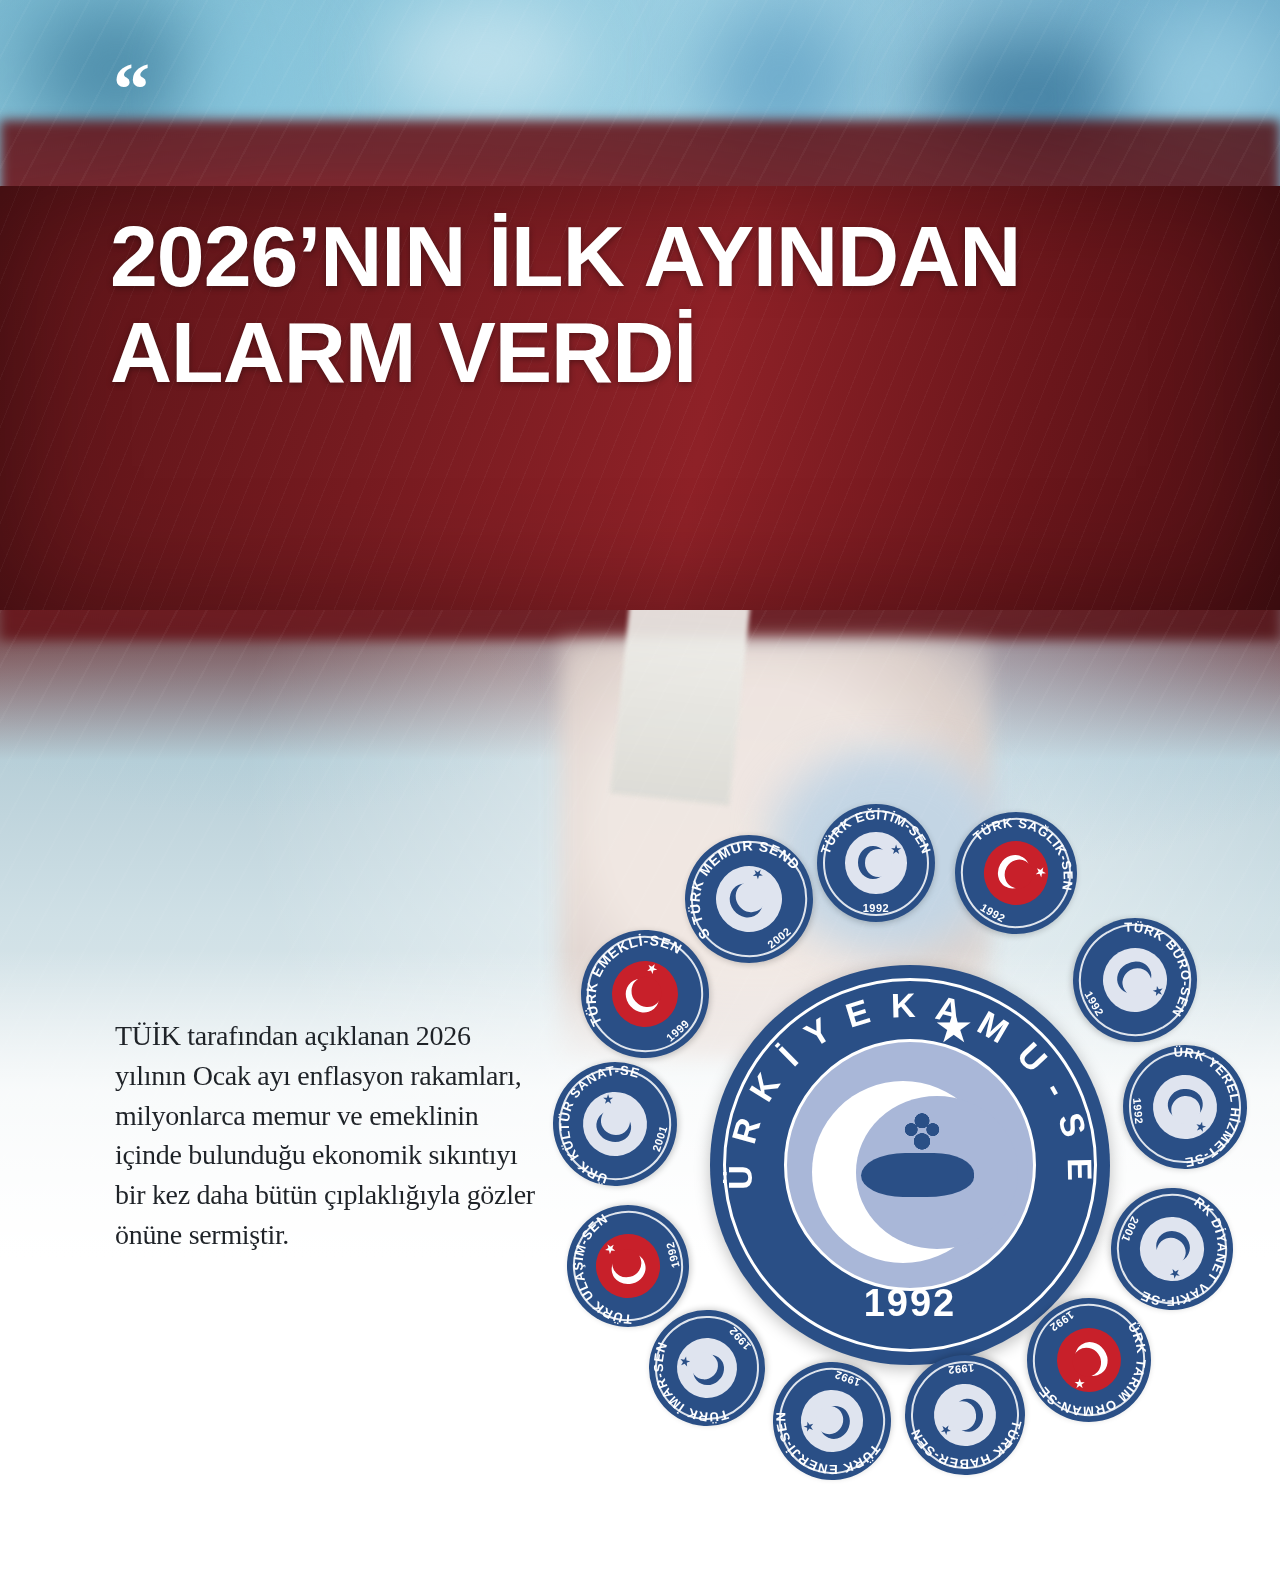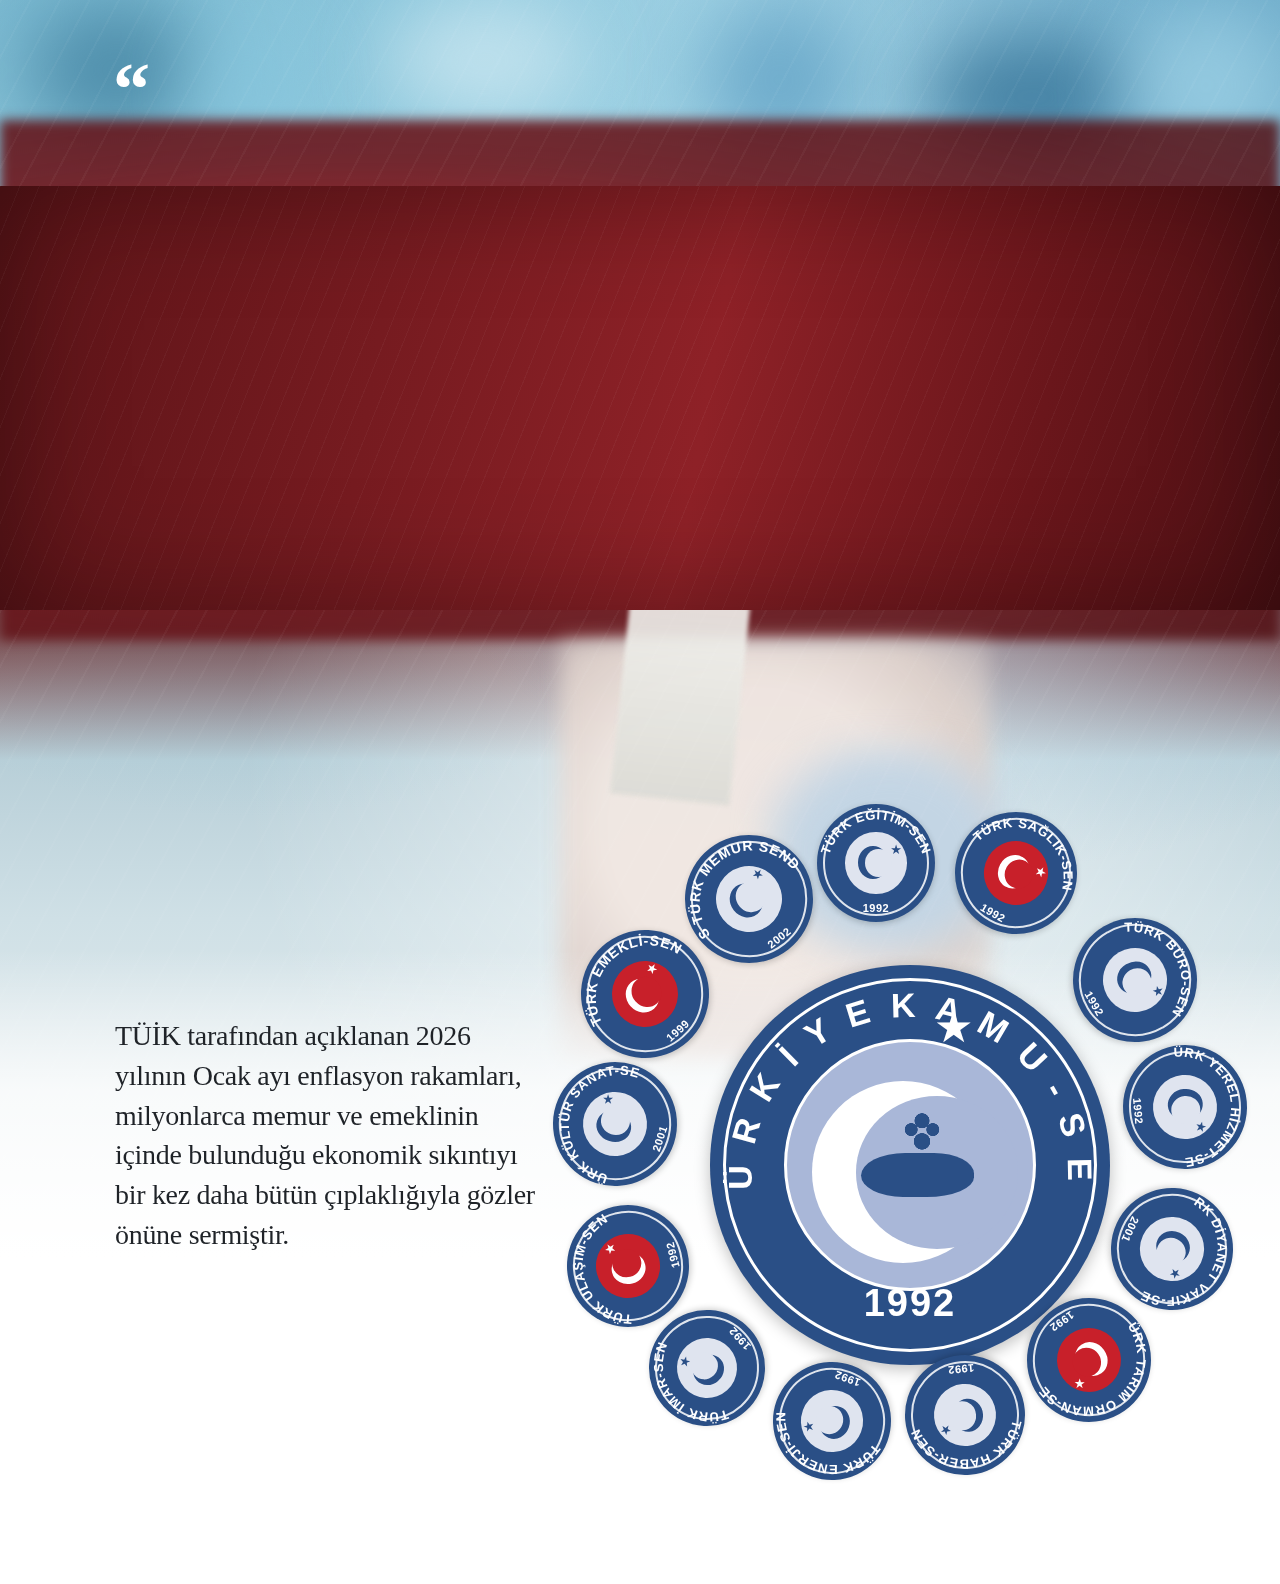--- a/index.html
+++ b/index.html
@@ -358,20 +358,22 @@
   <div class="swoosh"></div>
   <div class="bottom-fade"></div>
 </div>
 
 <div class="quote-mark">“</div>
 
 <div class="title-band">
   <div class="streaks"></div>
 </div>
 <div class="headline">
+  <div>2026’NIN İLK AYINDAN</div>
+  <div>ALARM VERDİ</div>
 </div>
 
 <p class="body-text">TÜİK tarafından açıklanan 2026 yılının Ocak ayı enflasyon rakamları, milyonlarca memur ve emeklinin içinde bulunduğu ekonomik sıkıntıyı bir kez daha bütün çıplaklığıyla gözler önüne sermiştir.</p>
 
 <div class="logo-cluster">
 
   <div class="center-badge">
     <div class="outring"></div>
     <div class="arc">
       <svg viewBox="0 0 400 400" aria-hidden="true">

